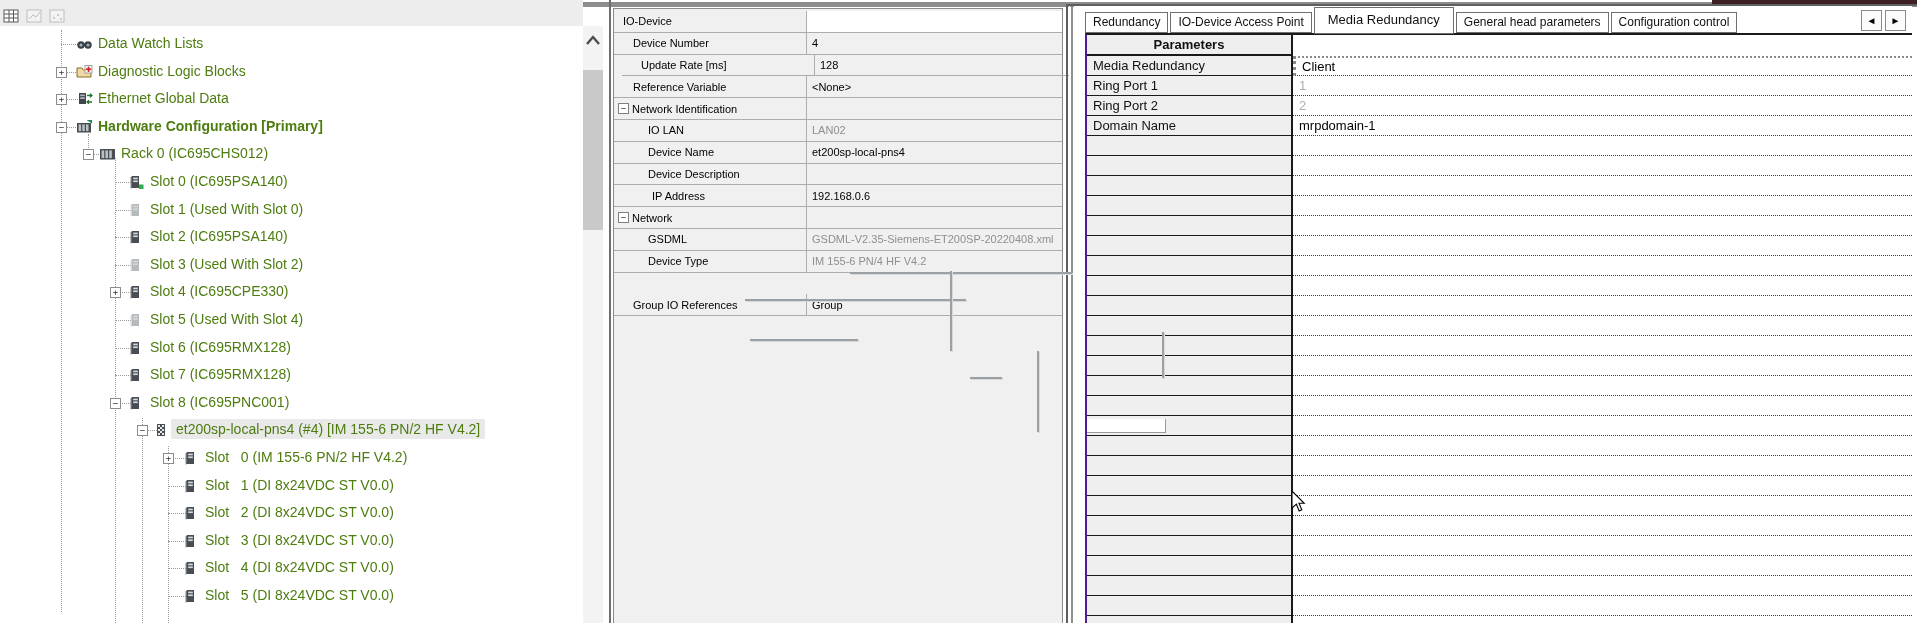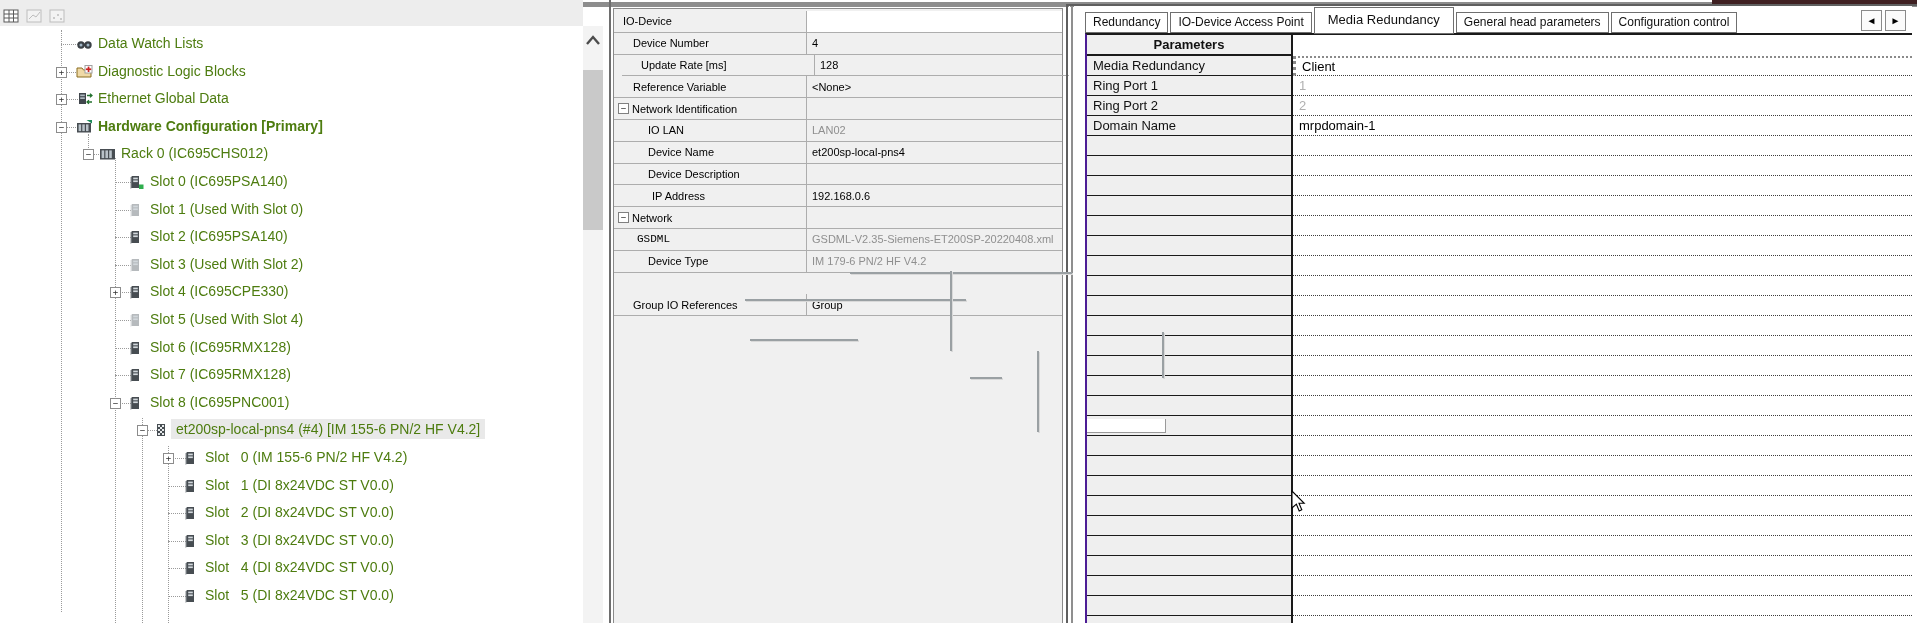--- a/index.html
+++ b/index.html
@@ -361,30 +361,30 @@
         <div class="ival" style="height: 21.8px;">192.168.0.6</div>
       </div>
       <div class="irow" style="top: 198.2px; height: 21.8px;">
         <div class="ilab" style="height: 21.8px; padding-left: 4px;">
           <span class="gbox">−</span>
           <span>Network</span>
         </div>
         <div class="ival" style="height: 21.8px;"></div>
       </div>
       <div class="irow" style="top: 220px; height: 21.8px;">
-        <div class="ilab" style="height: 21.8px; padding-left: 23px; font-family: Liberation Mono, monospace;">
+        <div class="ilab" style="height: 21.8px; padding-left: 34px;">
           <span>GSDML</span>
         </div>
         <div class="ival gray" style="height: 21.8px;">GSDML-V2.35-Siemens-ET200SP-20220408.xml</div>
       </div>
       <div class="irow" style="top: 241.8px; height: 21.8px;">
         <div class="ilab" style="height: 21.8px; padding-left: 34px;">
           <span>Device Type</span>
         </div>
-        <div class="ival gray" style="height: 21.8px;">IM 179-6 PN/2 HF V4.2</div>
+        <div class="ival gray" style="height: 21.8px;">IM 155-6 PN/4 HF V4.2</div>
       </div>
       <div class="irow" style="top: 285.4px; height: 21.8px;">
         <div class="ilab" style="height: 21.8px; padding-left: 19px;">
           <span>Group IO References</span>
         </div>
         <div class="ival" style="height: 21.8px;">Group</div>
       </div>
       <div id="isep" style="top: 307.2px; height: 305.8px;"></div>
     </div>
 

